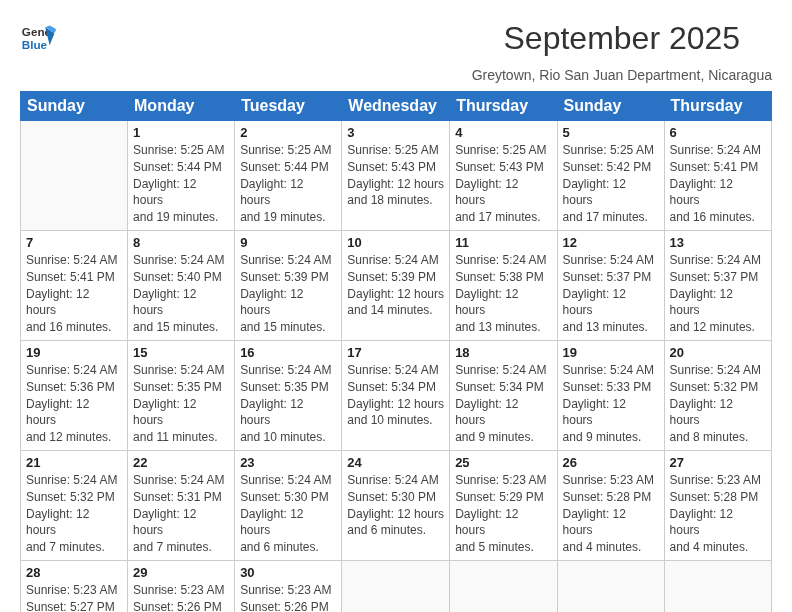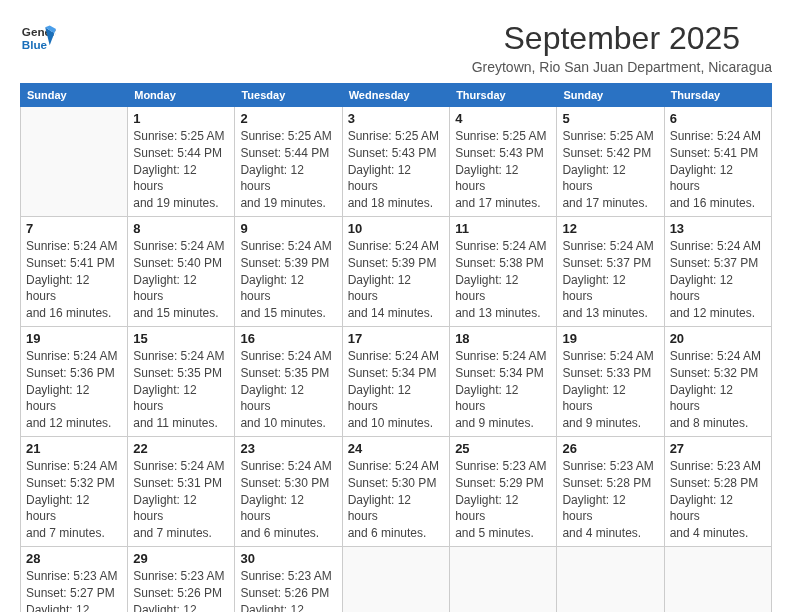--- a/index.html
+++ b/index.html
@@ -29,31 +29,31 @@
       text-align: center;
     }
     .month-title {
       font-size: 32px;
       font-weight: normal;
       color: #333;
     }
     .subtitle {
       font-size: 14px;
       color: #555;
-      margin-top: 2px;
+      margin-top: 10px;
     }
     .calendar {
       width: 100%;
       border-collapse: collapse;
       margin-top: 4px;
     }
     .calendar th {
       background: #2a72c3;
       color: #fff;
-      font-size: 11px;
+      font-size: 16px;
       font-weight: bold;
       padding: 5px 6px;
       text-align: left;
       border: 1px solid #2a72c3;
     }
     .calendar td {
       border: 1px solid #ccc;
       vertical-align: top;
       padding: 4px 5px;
       width: 108px;

